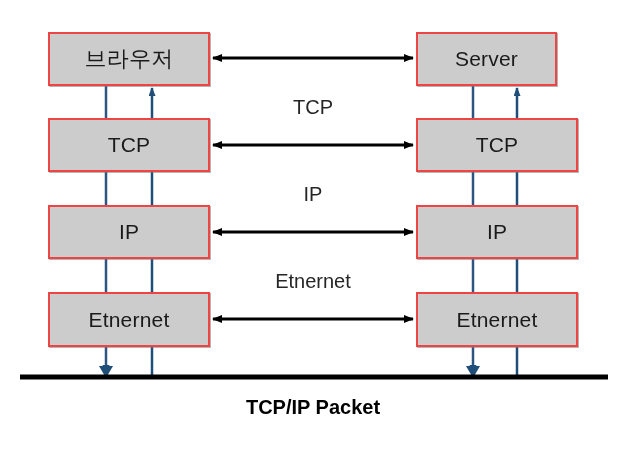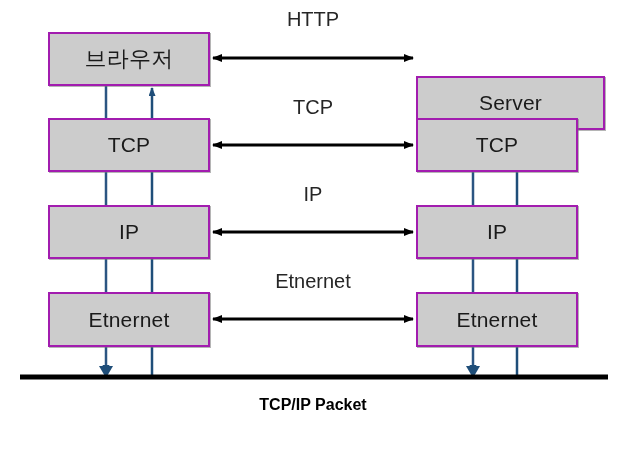--- a/index.html
+++ b/index.html
@@ -23,21 +23,21 @@
     left: 0;
     top: 0;
     width: 625px;
     height: 472px;
     display: block;
   }
   .node-box {
     position: absolute;
     box-sizing: border-box;
     background: #cccccc;
-    border: 2px solid #a21caf;
+    border: 2px solid #ef4444;
     display: flex;
     align-items: center;
     justify-content: center;
     color: #1a1a1a;
     font-size: 21px;
     font-weight: 400;
     letter-spacing: 0.2px;
     white-space: nowrap;
     box-shadow: 1px 1px 0 rgba(120,120,120,0.55);
   }
@@ -54,21 +54,21 @@
     transform: translateX(-50%);
   }
   .caption {
     position: absolute;
     color: #000000;
     font-weight: bold;
     white-space: nowrap;
     text-align: center;
     transform: translateX(-50%);
   }
-  .caption.packet { font-size: 16px; }
+  .caption.packet { font-size: 20px; }
   .caption.internet { font-size: 17px; }
 </style>
 </head>
 <body>
 
 <div id="diagram-root">
 
   <svg id="diagram-svg" viewBox="0 0 625 472" xmlns="http://www.w3.org/2000/svg">
     <defs>
       <marker id="arrowBlackEnd" markerWidth="10" markerHeight="10" refX="9" refY="4" orient="auto" markerUnits="userSpaceOnUse">
@@ -134,29 +134,28 @@
   </svg>
 
   <div class="node-box korean" style="left:48px; top:32px; width:162px; height:54px;">브라우저</div>
 
   <div class="node-box" style="left:48px; top:118px; width:162px; height:54px;">TCP</div>
 
   <div class="node-box" style="left:48px; top:205px; width:162px; height:54px;">IP</div>
 
   <div class="node-box" style="left:48px; top:292px; width:162px; height:55px;">Etnernet</div>
 
-  <div class="node-box" style="left:416px; top:32px; width:189px; height:54px;margin-top:44px;">Server</div>
+  <div class="node-box" style="left:416px; top:32px; width:141px; height:54px;">Server</div>
 
   <div class="node-box" style="left:416px; top:118px; width:162px; height:54px;">TCP</div>
 
   <div class="node-box" style="left:416px; top:205px; width:162px; height:54px;">IP</div>
 
   <div class="node-box" style="left:416px; top:292px; width:162px; height:55px;">Etnernet</div>
 
-  <div class="link-label" style="left:313px; top:8px;">HTTP</div>
 
   <div class="link-label" style="left:313px; top:96px;">TCP</div>
 
   <div class="link-label" style="left:313px; top:183px;">IP</div>
 
   <div class="link-label" style="left:313px; top:270px;">Etnernet</div>
 
   <div class="caption packet" style="left:313px; top:396px;">TCP/IP Packet</div>
 
 

